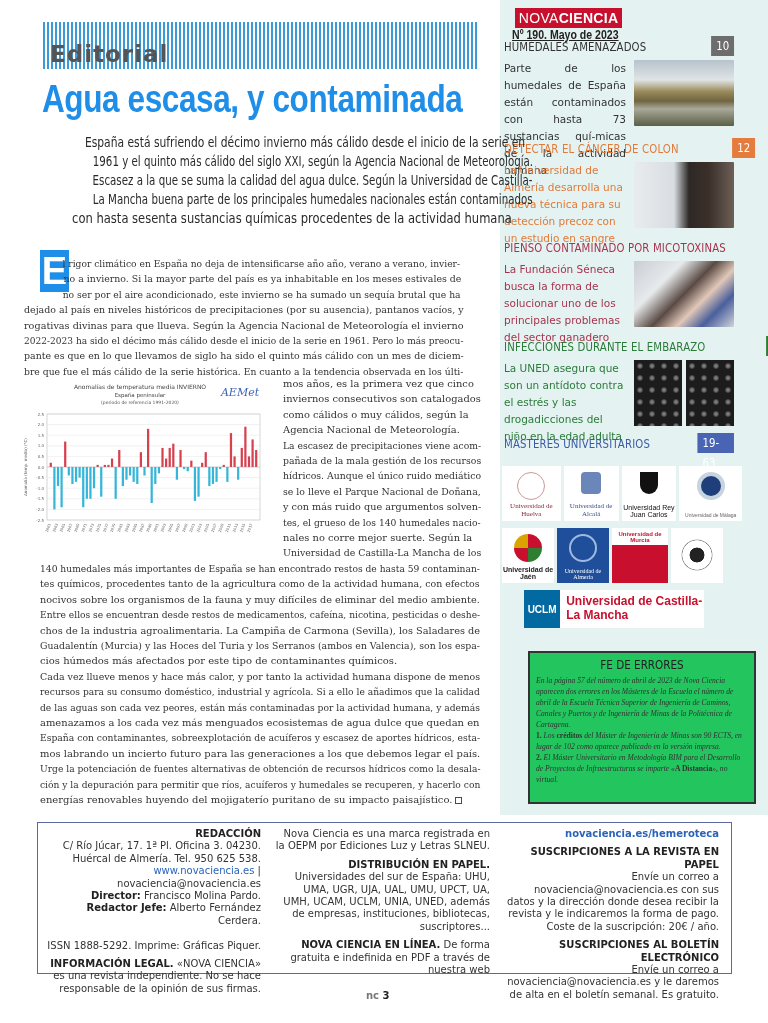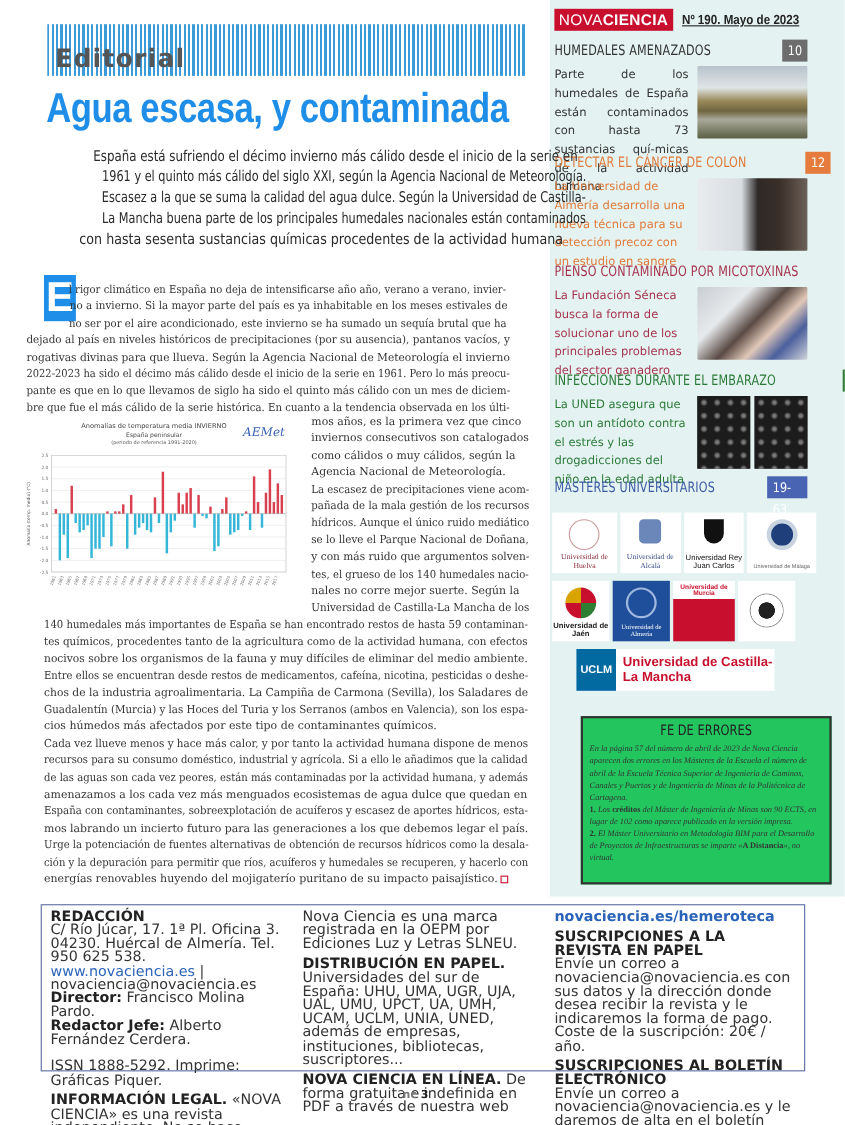--- a/index.html
+++ b/index.html
@@ -1,20 +1,20 @@
 <!DOCTYPE html>
 <html><head>
 <meta charset="utf-8">
 <style>
   * { box-sizing: border-box; margin: 0; padding: 0; }
   body { width: 768px; height: 1023px; background: #ffffff; font-family: "DejaVu Serif", serif; position: relative; overflow: hidden; color: #2b2b2b; }
 
   
   #sidebar { position: absolute; left: 500px; top: 0; width: 268px; height: 815px; background: #e4f3f1; }
-  #brandbar { position: absolute; left: 504px; top: 8px; height: 20px; display: flex; align-items: center; }
+  #brandbar { position: absolute; left: 504px; top: 8px; height: 20px; display: flex; align-items: center; flex-direction: column; }
   #brand { background: #c8102e; color: #fff; font-family: "Liberation Sans", sans-serif; font-size: 14px; height: 20px; line-height: 20px; padding: 0 4px; letter-spacing: 0.3px; }
   #brand .nova { font-weight: 400; }
   #brand .ciencia { font-weight: 700; }
   #issue { margin-left: 8px; font-family: "Liberation Sans", sans-serif; font-size: 12px; font-weight: 700; text-decoration: underline; color: #222; transform: scaleX(0.88); transform-origin: left center; white-space: nowrap; }
 
   .toc { position: absolute; left: 504px; width: 230px; }
   .toc-head { display: flex; justify-content: space-between; align-items: center; height: 20px; }
   .toc-title { font-family: "DejaVu Sans", sans-serif; font-size: 13px; letter-spacing: 0.2px; transform: scaleX(0.78); transform-origin: left center; white-space: nowrap; }
   .toc-page { color: #fff; font-family: "DejaVu Sans", sans-serif; font-size: 12px; height: 20px; line-height: 20px; padding: 0 6px; transform: scaleX(0.85); transform-origin: right center; }
   .toc-body { display: flex; justify-content: space-between; margin-top: 4px; }
@@ -73,21 +73,21 @@
   .line { display: block; white-space: nowrap; transform-origin: left center; }
   #dropcap { position: absolute; left: 40px; top: 250px; width: 29px; height: 42px; background: #1e8ee8; color: #fff; font-family: "Liberation Sans", sans-serif; font-weight: 700; font-size: 38px; line-height: 42px; text-align: center; }
   .indent { padding-left: 42px; }
 
   #chart { position: absolute; left: 15px; top: 380px; width: 255px; height: 170px; }
   #body2 { position: absolute; left: 283px; top: 376px; width: 200px; font-family: "DejaVu Serif", serif; font-size: 10px; line-height: 15.4px; color: #333; }
   #body3 { position: absolute; left: 40px; top: 561px; width: 440px; font-family: "DejaVu Serif", serif; font-size: 10px; line-height: 15.4px; color: #333; }
   .endmark { display: inline-block; width: 7px; height: 7px; border: 1.5px solid #c8102e; vertical-align: middle; margin-left: 3px; }
 
   
-  #colophon { position: absolute; left: 37px; top: 822px; width: 695px; height: 152px; border: 1.5px solid #5a6aa0; display: flex; padding: 5px 8px; gap: 14px; font-family: "DejaVu Sans", sans-serif; font-size: 13px; line-height: 12.4px; color: #333; }
+  #colophon { position: absolute; left: 37px; top: 822px; width: 695px; height: 152px; border: 1.5px solid #5a6aa0; display: flex; padding: 5px 8px; gap: 14px; font-family: "DejaVu Sans", sans-serif; font-size: 10px; line-height: 12.4px; color: #333; text-align: right; }
   .col { width: 215px; }
   .col b { color: #222; }
   .col .gap { height: 6px; }
   .col .link { color: #2a63b8; }
   .col .link-b { color: #2a63b8; font-weight: 700; }
   #folio { position: absolute; left: 366px; top: 990px; font-family: "DejaVu Sans", sans-serif; font-weight: 700; font-size: 10px; color: #777; }
   #folio .num { color: #222; }
 </style>
 </head>
 <body>

